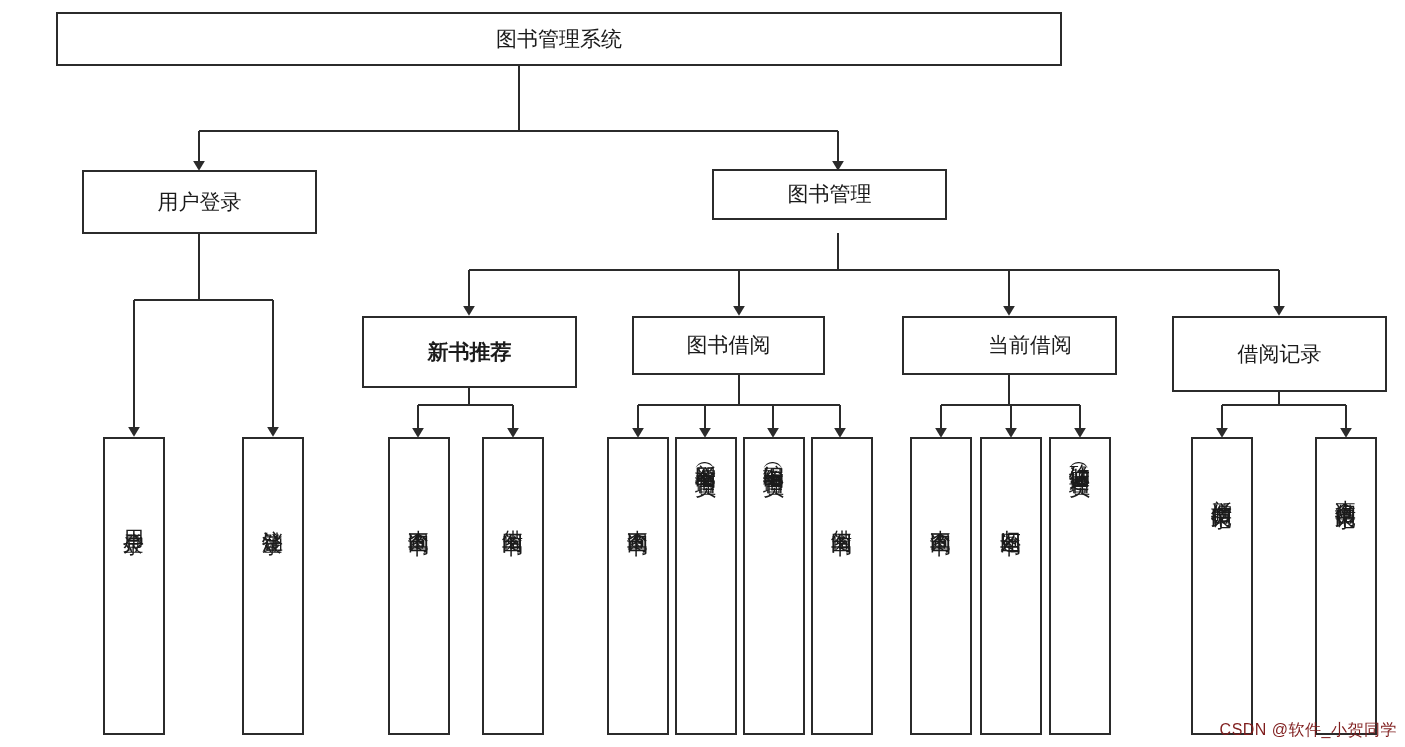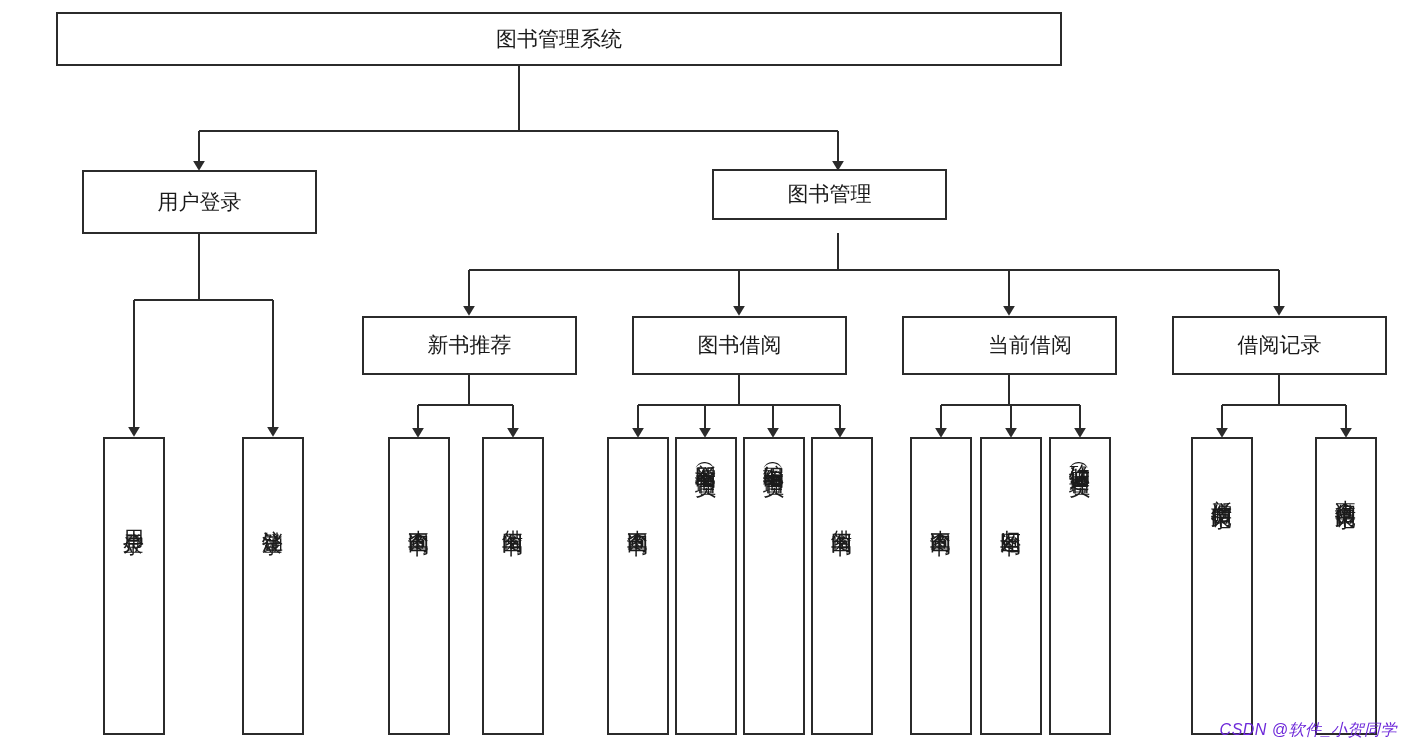--- a/index.html
+++ b/index.html
@@ -55,24 +55,23 @@
     font-size: 21px;
     letter-spacing: 2px;
     line-height: 1;
     white-space: nowrap;
   }
   #watermark {
     position: absolute;
     right: 8px;
     bottom: 6px;
     font-size: 16px;
-    color: #6d28d9;
+    color: #7f1d1d;
     letter-spacing: 0.5px;
     user-select: none;
-    font-style: italic;
   }
 </style>
 </head>
 <body>
 
 <div id="canvas">
 
   <svg class="edges" viewBox="0 0 1405 747" xmlns="http://www.w3.org/2000/svg">
     <defs>
       <marker id="arrow" markerWidth="10" markerHeight="12" refX="1.2" refY="6" orient="auto" markerUnits="userSpaceOnUse">
@@ -127,30 +126,30 @@
     <span class="label">图书管理系统</span>
   </div>
 
   <div class="node h" style="left:82px; top:170px; width:235px; height:64px;">
     <span class="label">用户登录</span>
   </div>
   <div class="node h" style="left:712px; top:169px; width:235px; height:51px;">
     <span class="label">图书管理</span>
   </div>
 
-  <div class="node h" style="left:362px; top:316px; width:215px; height:59px;">
+  <div class="node h" style="left:362px; top:316px; width:215px; height:72px;font-weight:bold;">
     <span class="label">新书推荐</span>
   </div>
-  <div class="node h" style="left:632px; top:316px; width:215px; height:59px;">
+  <div class="node h" style="left:632px; top:316px; width:193px; height:59px;">
     <span class="label">图书借阅</span>
   </div>
   <div class="node h" style="left:902px; top:316px; width:215px; height:59px;padding-left:41px;">
     <span class="label">当前借阅</span>
   </div>
-  <div class="node h" style="left:1172px; top:316px; width:215px; height:59px;">
+  <div class="node h" style="left:1172px; top:316px; width:215px; height:76px;">
     <span class="label">借阅记录</span>
   </div>
 
   <div class="node v" style="left:103px; top:437px; width:62px; height:298px; padding-top:74px;">
     <span class="label">用户登录</span>
   </div>
   <div class="node v" style="left:242px; top:437px; width:62px; height:298px; padding-top:74px;">
     <span class="label">注销登录</span>
   </div>
 

